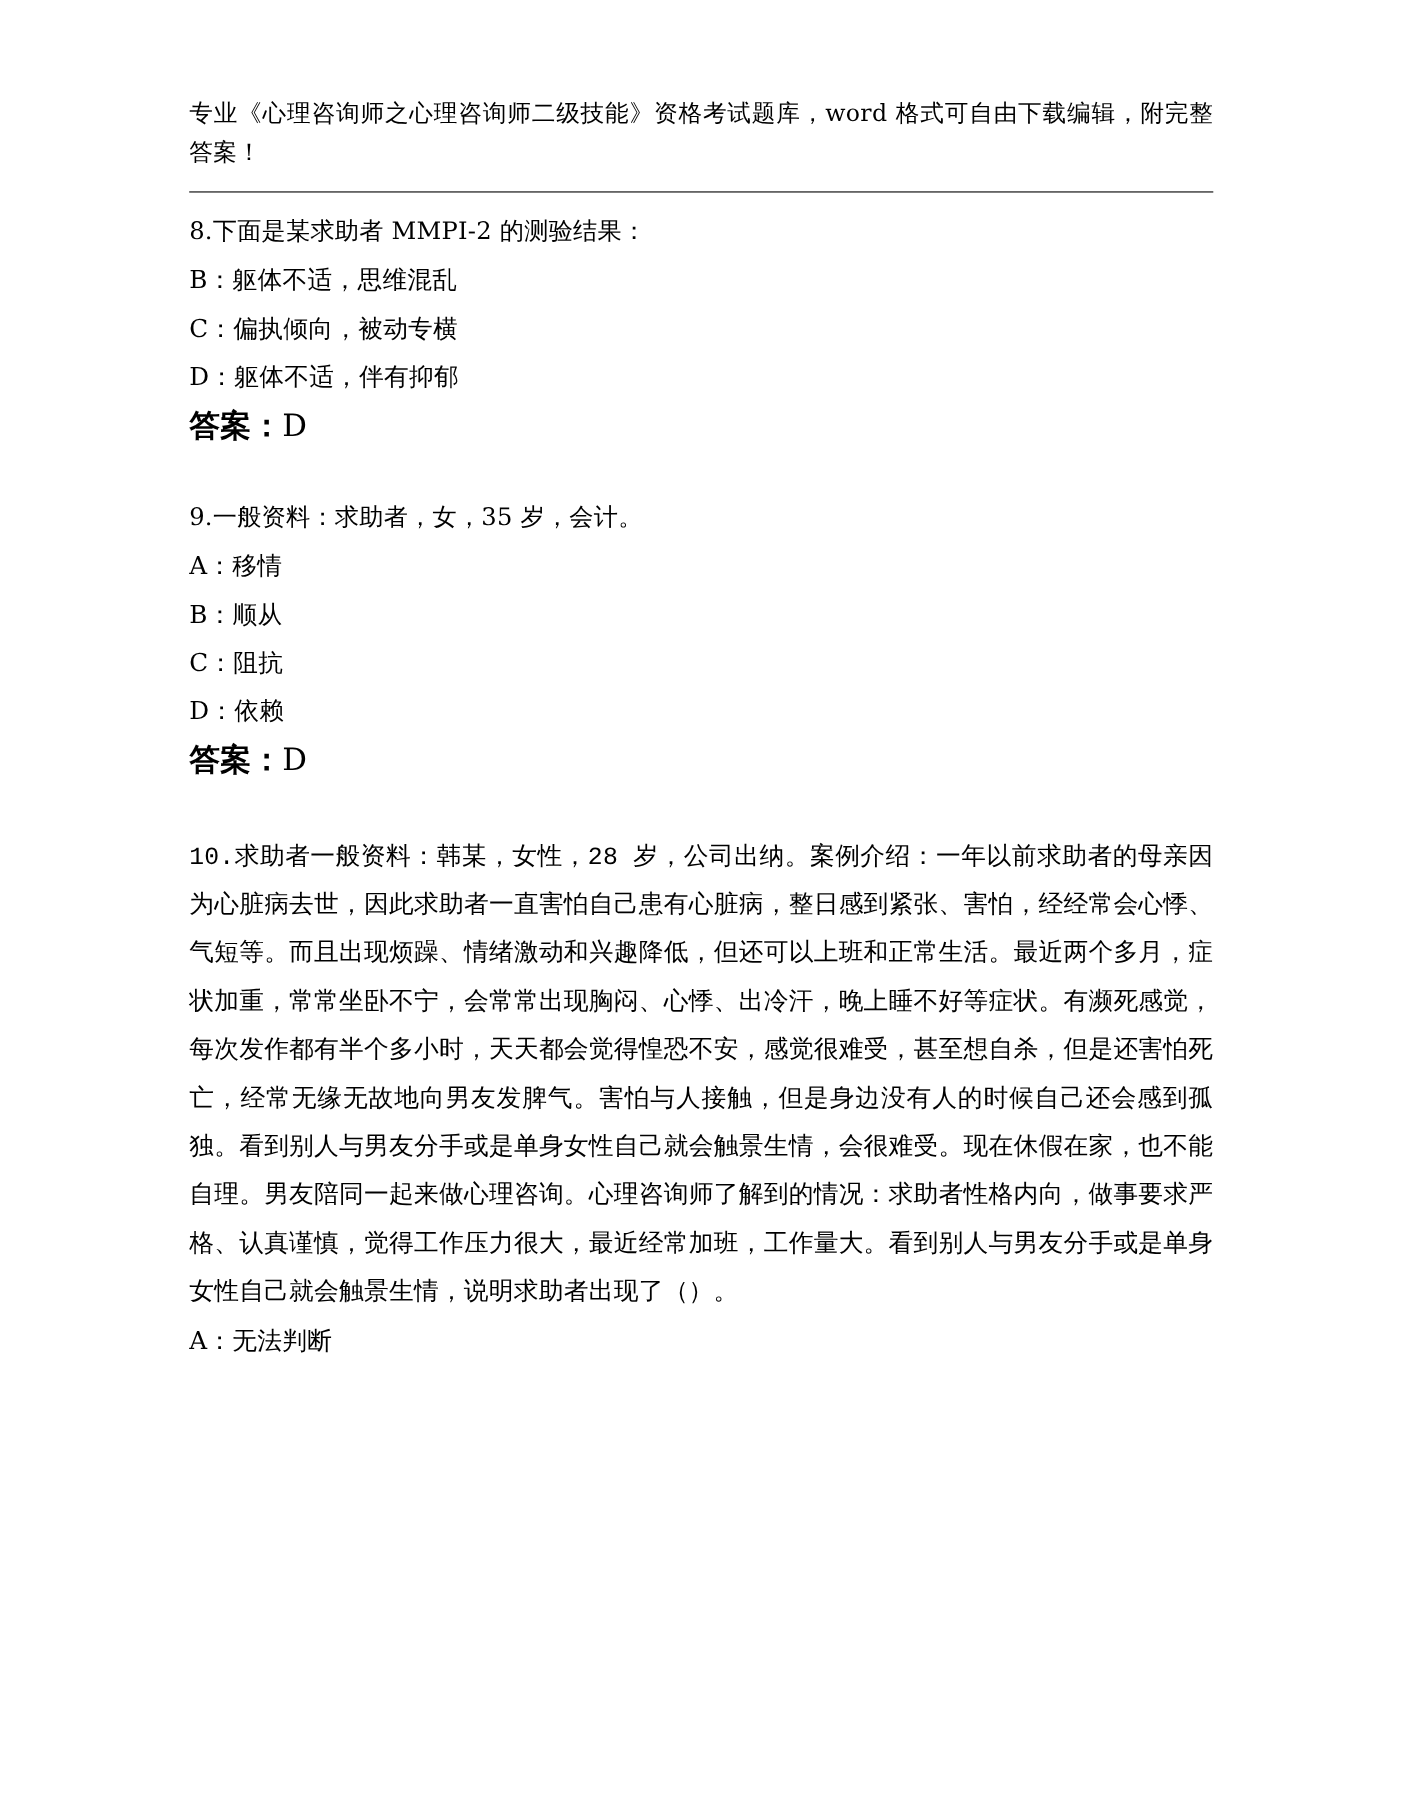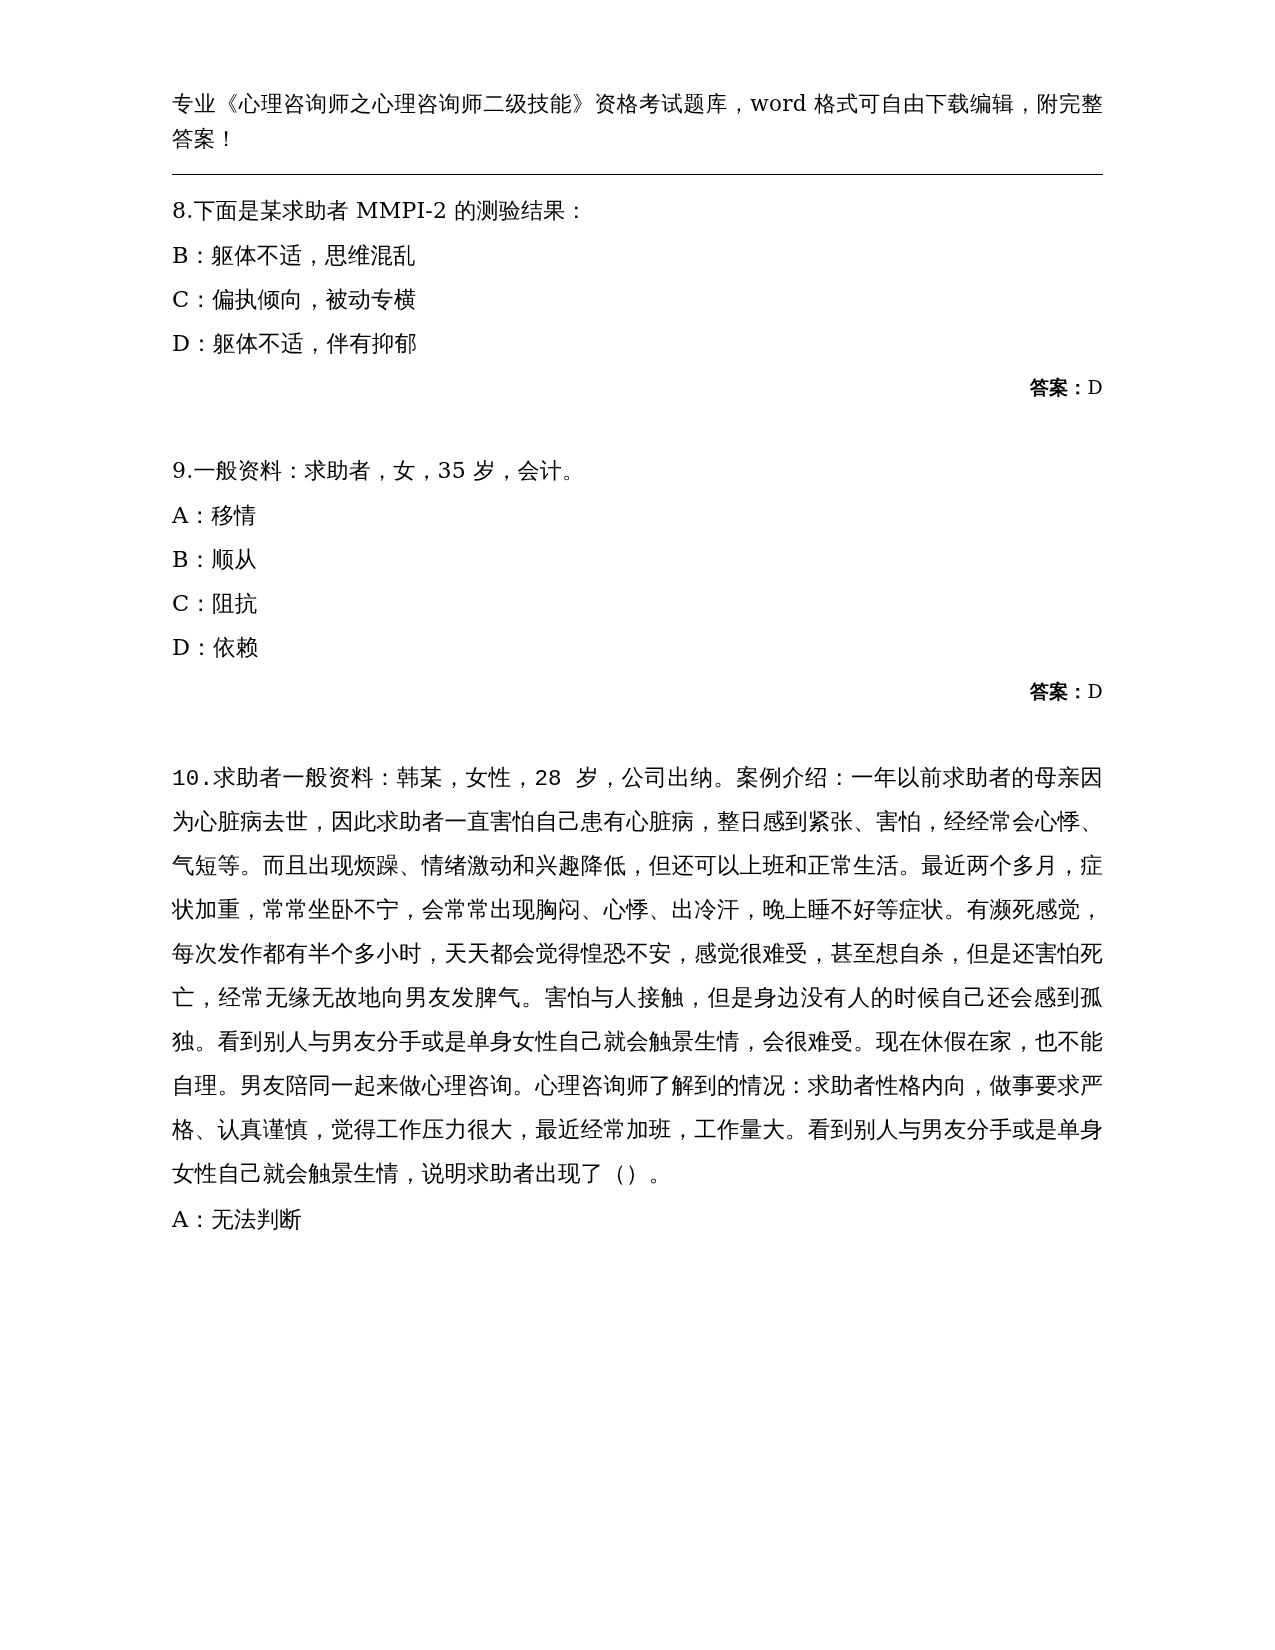--- a/index.html
+++ b/index.html
@@ -50,25 +50,24 @@
     margin: 0;
     letter-spacing: 0.2px;
   }
   .opt-line {
     font-size: 22.5px;
     line-height: 44px;
     margin: 0;
     letter-spacing: 0.2px;
   }
   .ans-line {
-    font-size: 19px;
+    font-size: 28px;
     line-height: 44px;
     margin: 0;
     letter-spacing: 0.2px;
-    text-align: right;
   }
   .ans-label {
     font-weight: bold;
   }
   .gap {
     height: 40px;
   }
   .gap-lg {
     height: 44px;
   }

